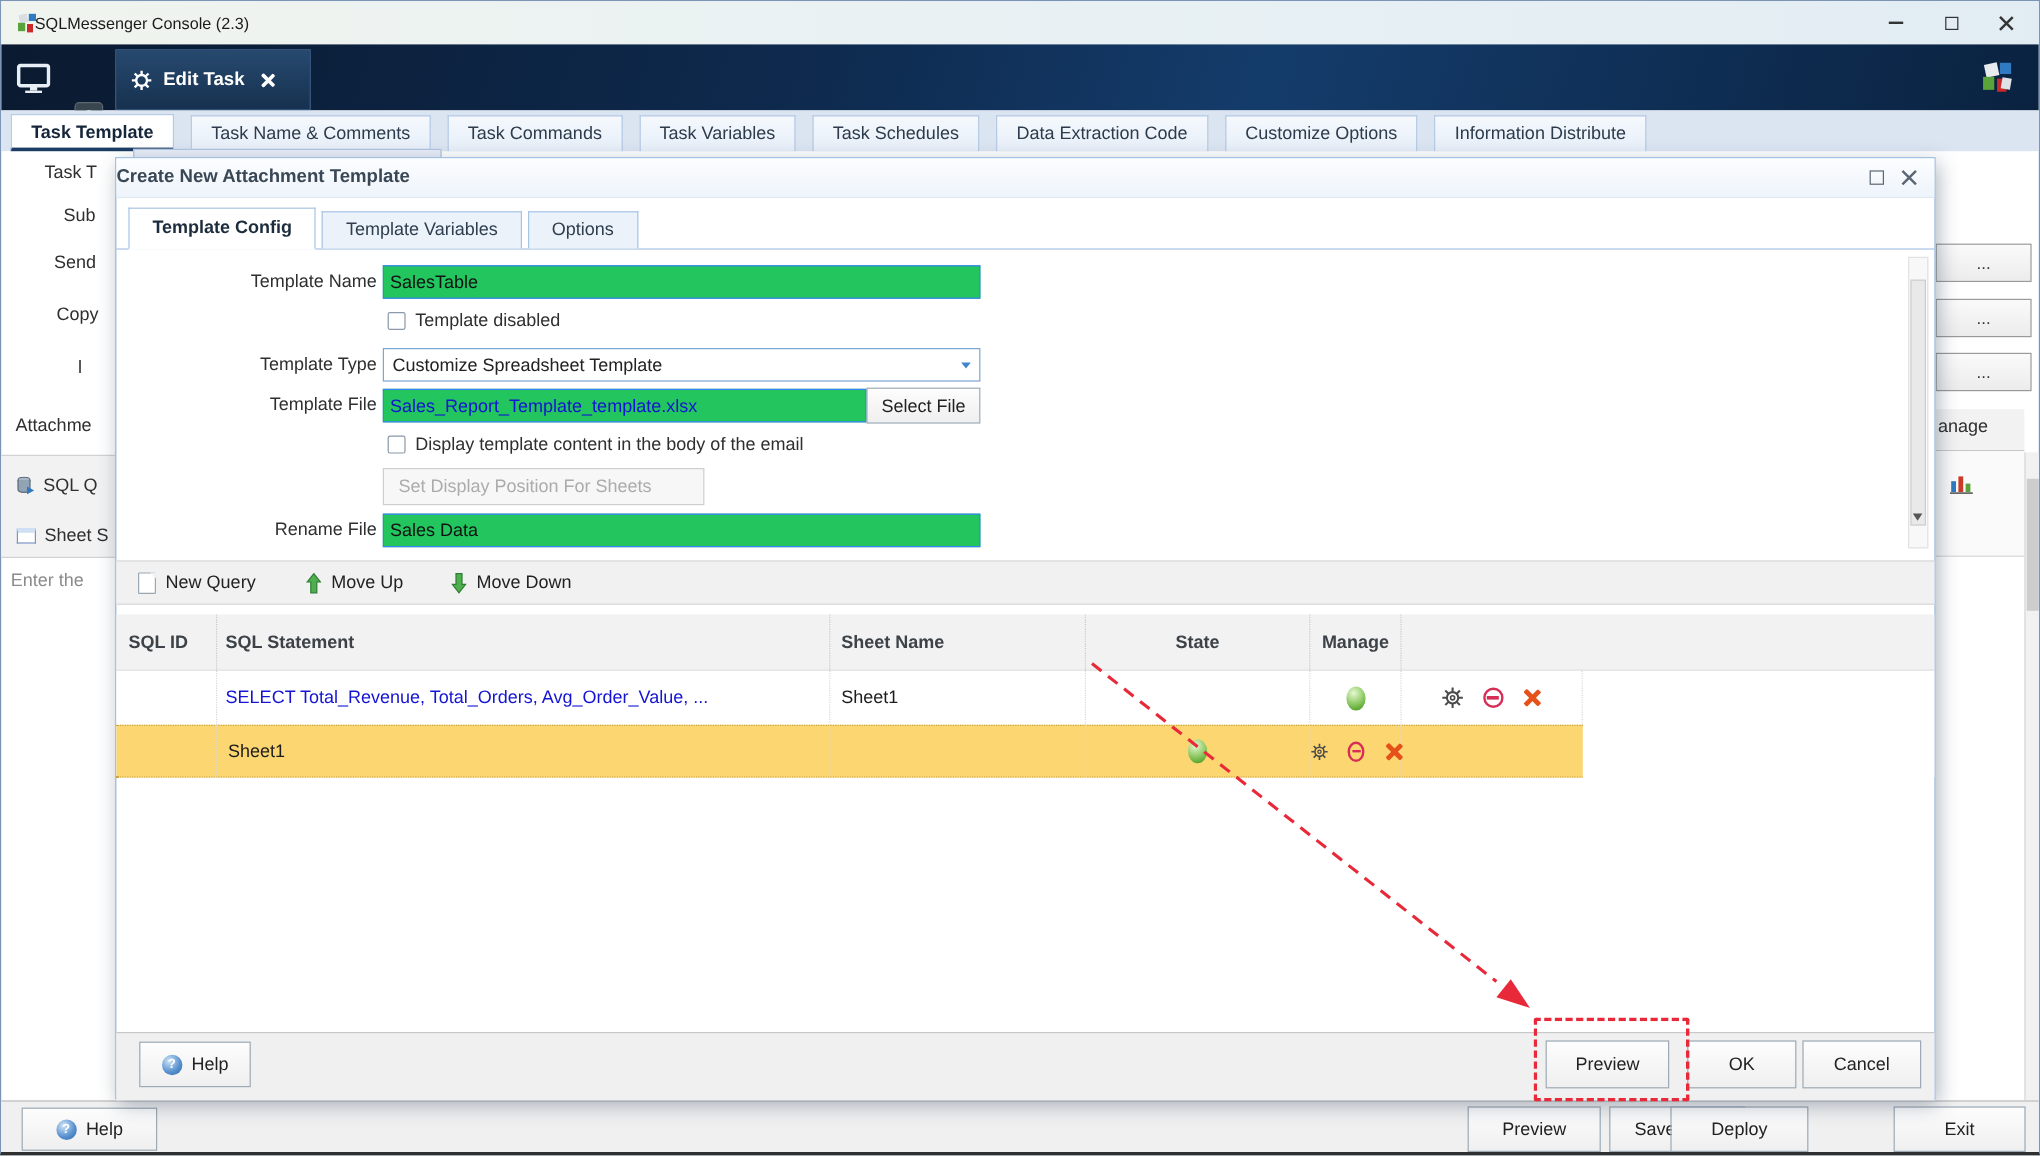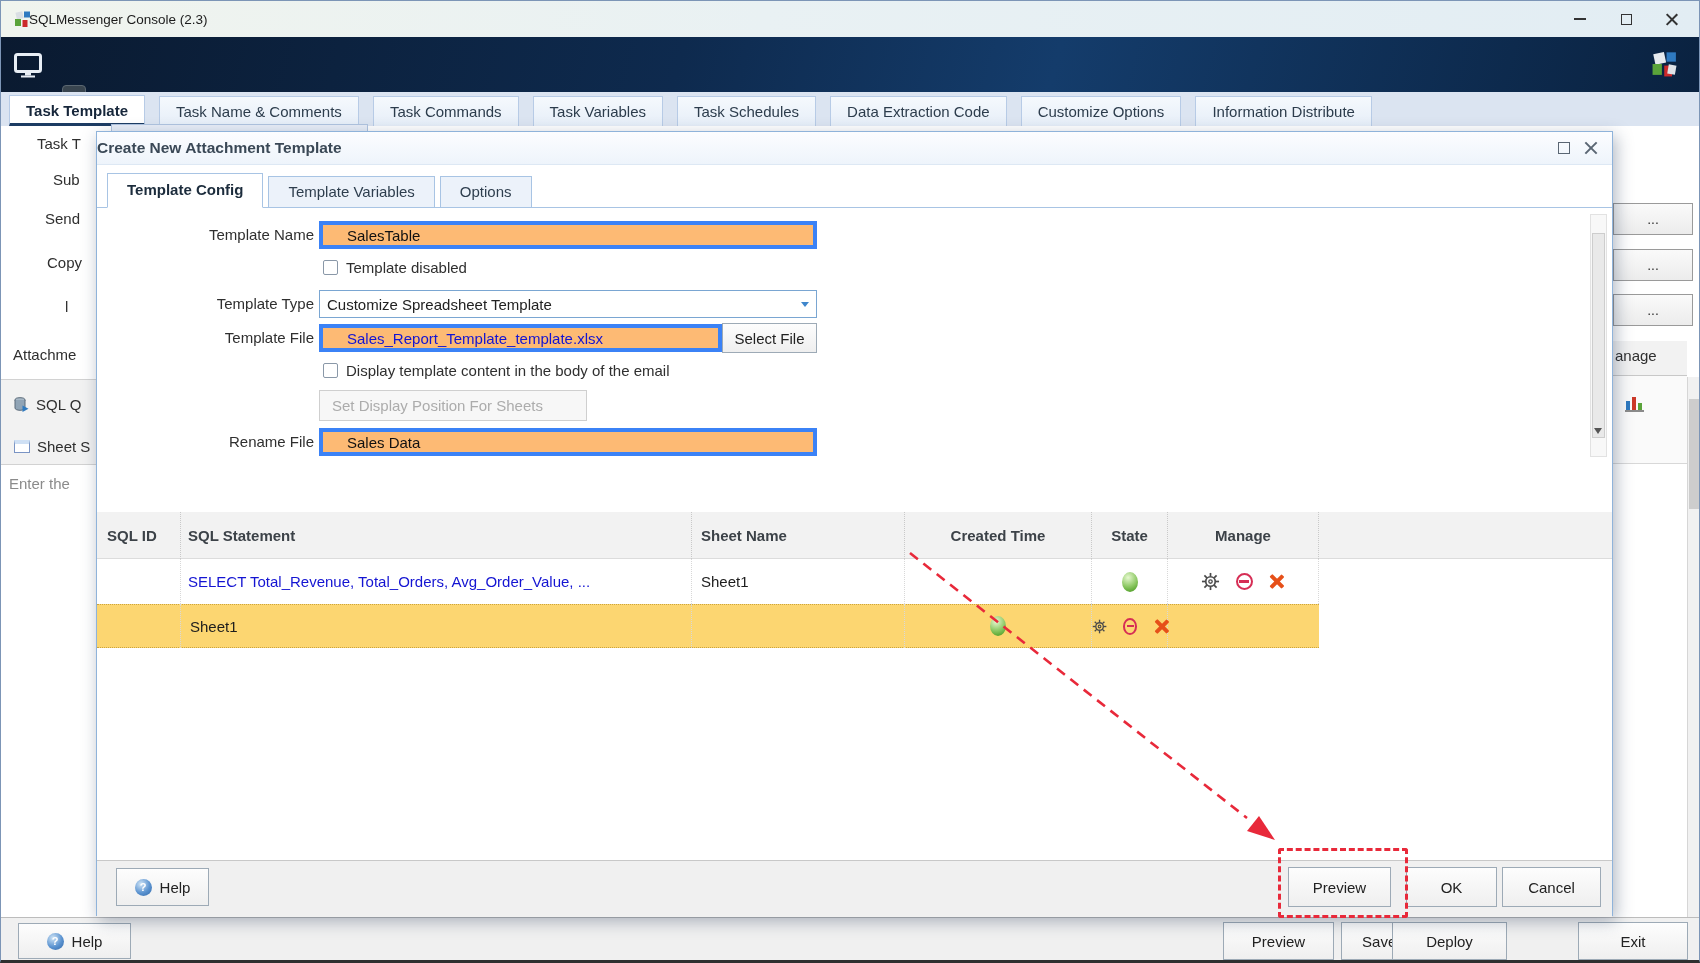--- a/index.html
+++ b/index.html
@@ -56,22 +56,22 @@
   .dcross{position:absolute;right:14px;top:9px;width:14px;height:14px;}
   .dcross::before,.dcross::after{content:"";position:absolute;left:6px;top:-1px;width:2px;height:16px;background:#5a6673;}
   .dcross::before{transform:rotate(45deg);}.dcross::after{transform:rotate(-45deg);}
   .dlg-tabs{position:absolute;left:0;top:40px;width:100%;height:36px;display:flex;align-items:flex-end;
             padding-left:10px;box-sizing:border-box;border-bottom:1px solid #a8c4e4;}
   .dtab{height:30px;line-height:30px;padding:0 19px;margin-right:5px;font-size:15px;color:#2e3e4e;
         background:#ecf2fa;border:1px solid #a8c4e4;border-bottom:none;}
   .dtab.active{background:#fff;font-weight:bold;color:#1c2c3c;height:33px;line-height:32px;margin-bottom:-1px;
                border-bottom:1px solid #fff;}
   .flabel{position:absolute;width:197px;text-align:right;font-size:15px;color:#2f2f2f;left:20px;}
-  .tinput{position:absolute;height:28px;border:4px solid #3b82f6;font-family:"Liberation Sans",sans-serif;
-          font-size:15px;color:#111;padding:0 24px;box-sizing:border-box;background:#fdba74;}
+  .tinput{position:absolute;height:28px;border:1px solid #3b82f6;font-family:"Liberation Sans",sans-serif;
+          font-size:15px;color:#111;padding:0 5px;box-sizing:border-box;background:#22c55e;}
   .combo{position:absolute;height:28px;border:1px solid #7aa6d2;background:#fff;box-sizing:border-box;
          display:flex;align-items:center;padding:0 7px;font-size:15px;color:#222;}
   .dd-arrow{position:absolute;right:7px;top:11px;width:0;height:0;
             border-left:4.5px solid transparent;border-right:4.5px solid transparent;border-top:5.5px solid #3f86cc;}
   .cb{width:15px;height:15px;border:1px solid #8a98a8;border-radius:2px;background:#fff;display:inline-block;box-sizing:border-box;}
   .cblabel{font-size:15px;color:#2f2f2f;margin-left:8px;}
   .pushbtn{background:linear-gradient(#fdfdfd,#efefef);border:1px solid #9daab6;font-size:15px;color:#222;
            display:flex;align-items:center;justify-content:center;box-sizing:border-box;}
   .pushbtn.disabled{background:#f7f7f7;border:1px solid #cfcfcf;color:#acacac;justify-content:flex-start;padding-left:12px;}
   
@@ -138,20 +138,37 @@
       </div>
   </div>
 
   <div class="navbar">
     <svg class="abs" style="left:13px;top:16px" width="28" height="25" viewBox="0 0 28 25">
       <rect x="1.5" y="1.5" width="25" height="17" rx="2" fill="none" stroke="#e8eef5" stroke-width="3"></rect>
       <rect x="11" y="19.5" width="6" height="3" fill="#e8eef5"></rect>
       <rect x="7" y="22.5" width="14" height="2" fill="#e8eef5"></rect>
     </svg>
     <div class="helpSquare">?</div>
+    <div class="editTab">
+      <svg width="18" height="18" viewBox="0 0 20 20">
+        <g stroke="#fff" stroke-width="2.2">
+          <line x1="10" y1="1" x2="10" y2="5"></line>
+            <line x1="10" y1="15" x2="10" y2="19"></line>
+          <line x1="1" y1="10" x2="5" y2="10"></line>
+            <line x1="15" y1="10" x2="19" y2="10"></line>
+          <line x1="3.6" y1="3.6" x2="6.4" y2="6.4"></line>
+            <line x1="13.6" y1="13.6" x2="16.4" y2="16.4"></line>
+          <line x1="3.6" y1="16.4" x2="6.4" y2="13.6"></line>
+            <line x1="13.6" y1="6.4" x2="16.4" y2="3.6"></line>
+        </g>
+        <circle cx="10" cy="10" r="5" fill="none" stroke="#fff" stroke-width="2.2"></circle>
+      </svg>
+      <span class="lbl">Edit Task</span>
+      <span class="wcross"></span>
+    </div>
     <svg class="abs" style="right:20px;top:13px" width="28" height="28" viewBox="0 0 18 18">
       <rect x="2" y="2" width="7" height="7" fill="#e7eaee" transform="rotate(-12 5 5)"></rect>
       <rect x="10" y="1.5" width="6" height="6" fill="#2f7ac0"></rect>
       <rect x="1" y="9" width="6" height="7" fill="#5aa33a"></rect>
       <rect x="8.5" y="10" width="5" height="7" fill="#cc2a2a"></rect>
       <rect x="11" y="9.5" width="5" height="6" fill="#dfe3e8" transform="rotate(10 13 12)"></rect>
     </svg>
   </div>
 
   <div class="tabstrip">
@@ -249,26 +266,43 @@
 
     <div class="flabel" style="top:301px">Rename File</div>
     <input class="tinput" style="left: 222px; top: 296px; width: 498px;" value="Sales Data">
 
     <div class="abs" style="left:1493px;top:82px;width:17px;height:243px;background:#f8f8f8;border:1px solid #e2e2e2;box-sizing:border-box;">
       <div class="abs" style="left:3px;top:4px"><span class="tri-up"></span></div>
       <div class="scroll-thumb" style="left:1px;top:18px;width:13px;height:205px;"></div>
       <div class="abs" style="left:3px;bottom:4px"><span class="tri-down"></span></div>
     </div>
 
+    <div class="qbar">
+      <div class="qitem" style="margin-left:18px">
+        <span class="page-icon"></span>
+        <span>New Query</span>
+      </div>
+      <div class="qitem" style="margin-left:42px">
+        <svg width="13" height="18" viewBox="0 0 13 18">
+          <path d="M6.5 1 L12 8 H9 V17 H4 V8 H1 Z" fill="#4fae4f" stroke="#2e7d32"></path>
+        </svg>
+        <span>Move Up</span>
+      </div>
+      <div class="qitem" style="margin-left:40px">
+        <svg width="13" height="18" viewBox="0 0 13 18" style="transform:rotate(180deg)">
+          <path d="M6.5 1 L12 8 H9 V17 H4 V8 H1 Z" fill="#4fae4f" stroke="#2e7d32"></path>
+        </svg>
+        <span>Move Down</span>
+      </div>
+    </div>
 
     <div class="thead grid">
       <div class="th" style="padding-left:10px">SQL ID</div>
       <div class="th" style="padding-left:7px">SQL Statement</div>
       <div class="th" style="padding-left:9px">Sheet Name</div>
-      <div class="th" style="justify-content:center">Created Time</div>
       <div class="th" style="justify-content:center">State</div>
       <div class="th" style="justify-content:center">Manage</div>
       <div class="th" style="border-right:none"></div>
     </div>
 
     <div class="trow grid" style="top:427px">
       <div class="td"></div>
       <div class="td" style="padding-left:7px">
           <span class="sqltext">SELECT Total_Revenue, Total_Orders, Avg_Order_Value, ...</span>
         </div>

